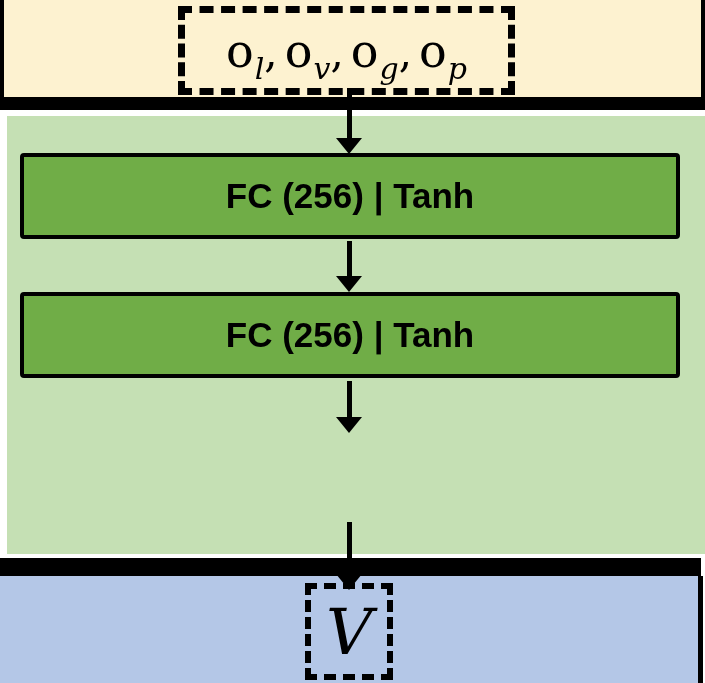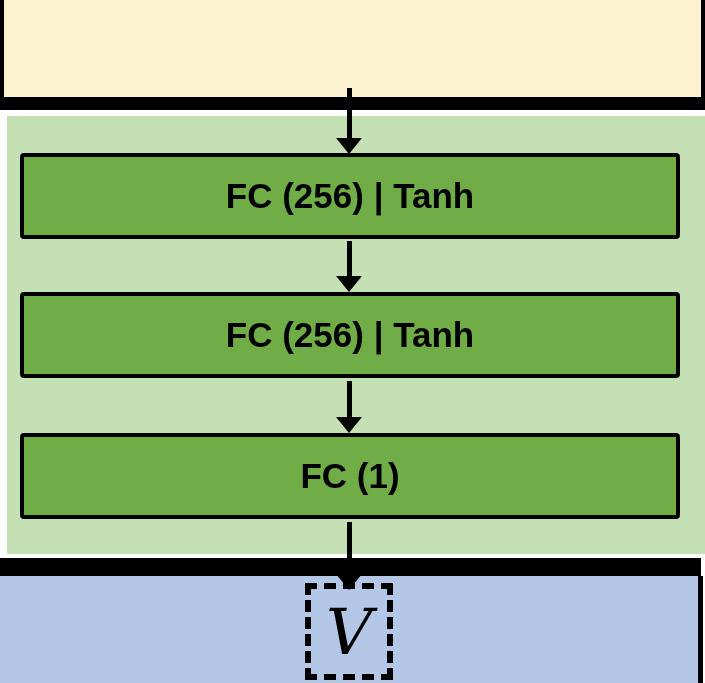--- a/index.html
+++ b/index.html
@@ -77,32 +77,32 @@
 <body>
 
 <div class="canvas">
 
   <div class="band-input"></div>
   <div class="bar bar-top"></div>
   <div class="panel-network"></div>
   <div class="bar bar-bottom"></div>
   <div class="band-output"></div>
 
+  <div class="dashed-box input-dashed">
+    <span class="math-text"><span>o</span><sub>l</sub><span class="comma">,</span><span>o</span><sub>v</sub><span class="comma">,</span><span>o</span><sub>g</sub><span class="comma">,</span><span>o</span><sub>p</sub></span>
+  </div>
 
   <div class="fc-box fc-1">
     <span>FC (256) | Tanh</span>
   </div>
 
   <div class="fc-box fc-2">
     <span>FC (256) | Tanh</span>
   </div>
 
-  <div class="fc-box fc-3">
-    <span>FC (1)</span>
-  </div>
 
   <div class="dashed-box output-dashed">
     <span class="v-label">V</span>
   </div>
 
   <div class="arrow arrow-1">
     <div class="stem"></div>
     <div class="head"></div>
   </div>
   <div class="arrow arrow-2">

